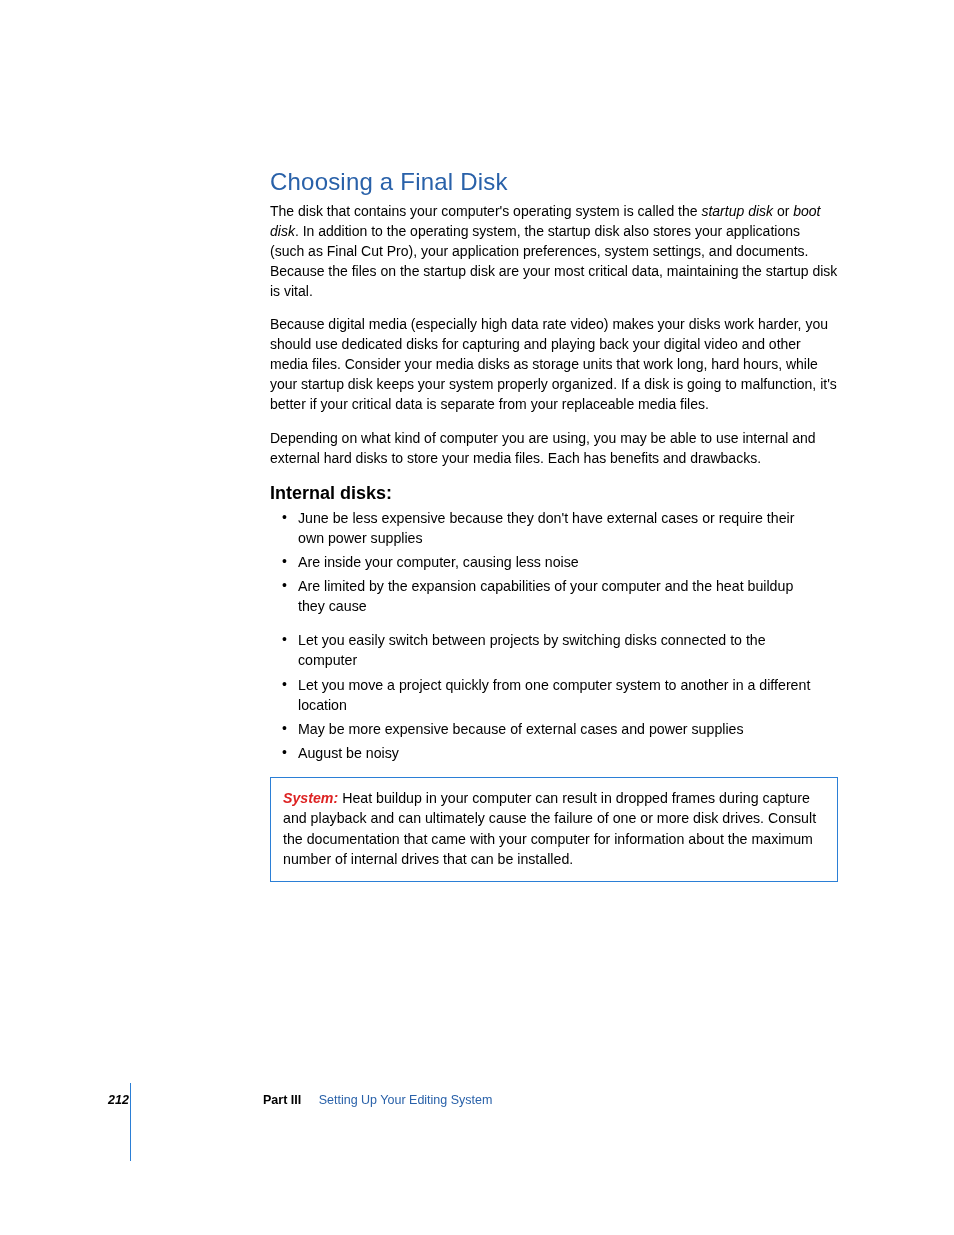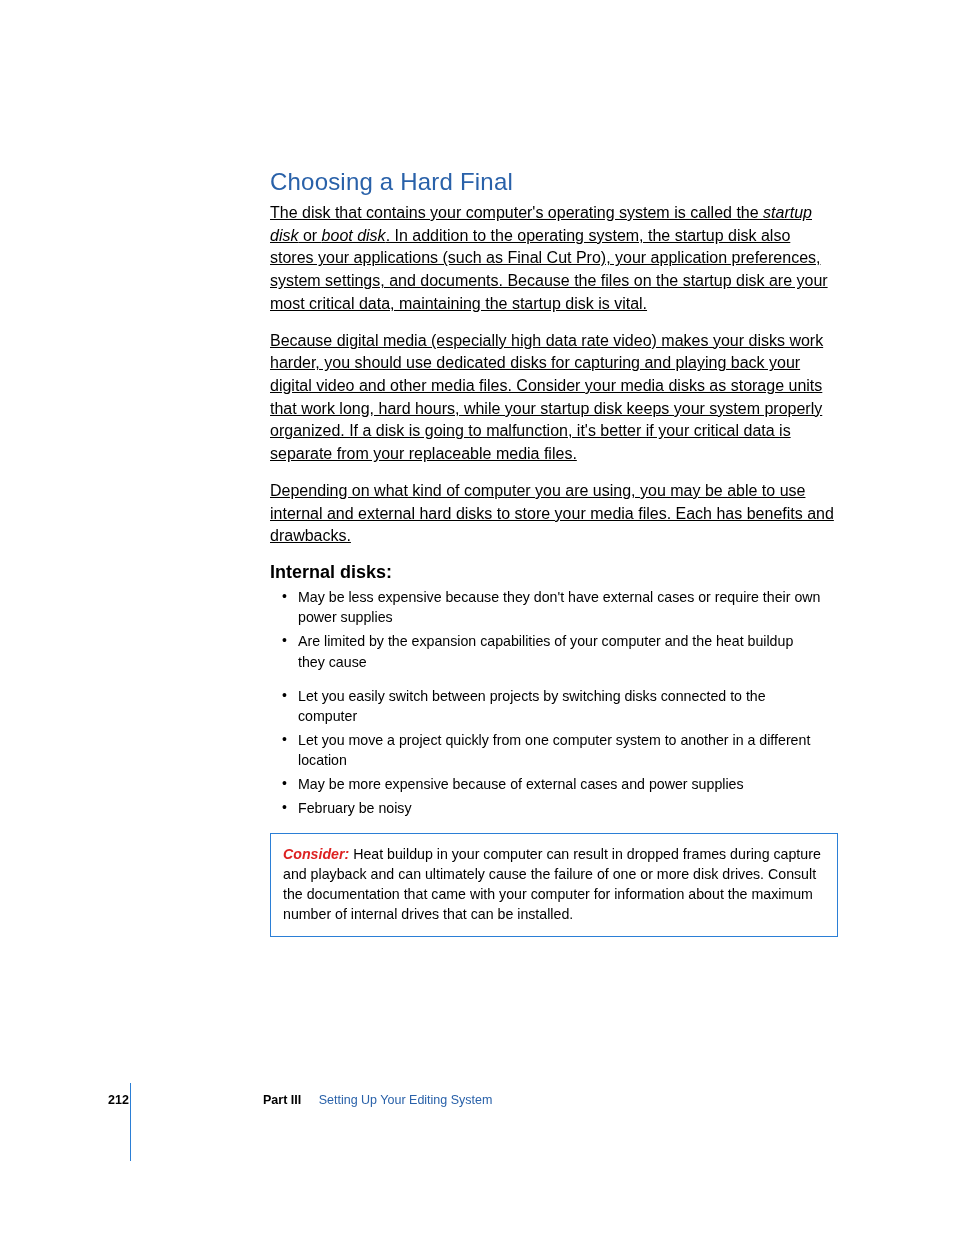--- a/index.html
+++ b/index.html
@@ -18,25 +18,24 @@
     width: 568px;
   }
   h1.heading {
     color: #2961a9;
     font-weight: 400;
     font-size: 24px;
     letter-spacing: 0.2px;
     margin-bottom: 6px;
   }
   p.body {
-    font-size: 16px;
+    font-size: 14px;
     line-height: 1.42;
     margin-bottom: 14px;
     color: #000;
-    text-decoration: underline;
   }
   .italic { font-style: italic; }
   .subhead {
     font-weight: 700;
     font-size: 18px;
     margin-top: 8px;
     margin-bottom: 4px;
   }
   ul.bullets {
     list-style: none;
@@ -80,20 +79,21 @@
     top: 1093px;
     width: 720px;
     display: flex;
     align-items: flex-start;
     font-size: 12.5px;
   }
   .page-number {
     font-weight: 700;
     color: #000;
     width: 155px;
+    font-style: italic;
   }
   .part-label {
     font-weight: 700;
     color: #000;
     margin-right: 14px;
   }
   .part-title {
     color: #2961a9;
     font-weight: 400;
     margin-top: 30px;
@@ -105,46 +105,47 @@
     width: 1px;
     height: 78px;
     background: #2b7fd6;
   }
 </style>
 </head>
 <body>
 
 <div class="page">
 
-  <h1 class="heading">Choosing a Hard Final</h1>
+  <h1 class="heading">Choosing a Final Disk</h1>
 
   <p class="body">
     <span>The disk that contains your computer's operating system is called the </span><span class="italic">startup disk</span><span> or </span><span class="italic">boot disk</span><span>. In addition to the operating system, the startup disk also stores your applications (such as Final Cut Pro), your application preferences, system settings, and documents. Because the files on the startup disk are your most critical data, maintaining the startup disk is vital.</span>
   </p>
 
   <p class="body">Because digital media (especially high data rate video) makes your disks work harder, you should use dedicated disks for capturing and playing back your digital video and other media files. Consider your media disks as storage units that work long, hard hours, while your startup disk keeps your system properly organized. If a disk is going to malfunction, it's better if your critical data is separate from your replaceable media files.</p>
 
   <p class="body">Depending on what kind of computer you are using, you may be able to use internal and external hard disks to store your media files. Each has benefits and drawbacks.</p>
 
   <div class="subhead">Internal disks:</div>
   <ul class="bullets">
-    <li>May be less expensive because they don't have external cases or require their own power supplies</li>
+    <li>June be less expensive because they don't have external cases or require their own power supplies</li>
+    <li>Are inside your computer, causing less noise</li>
     <li>Are limited by the expansion capabilities of your computer and the heat buildup they cause</li>
   </ul>
 
   <ul class="bullets">
     <li>Let you easily switch between projects by switching disks connected to the computer</li>
     <li>Let you move a project quickly from one computer system to another in a different location</li>
     <li>May be more expensive because of external cases and power supplies</li>
-    <li>February be noisy</li>
+    <li>August be noisy</li>
   </ul>
 
   <div class="warning-box">
     <p>
-      <span class="warning-label">Consider:</span><span>  Heat buildup in your computer can result in dropped frames during capture and playback and can ultimately cause the failure of one or more disk drives. Consult the documentation that came with your computer for information about the maximum number of internal drives that can be installed.</span>
+      <span class="warning-label">System:</span><span>  Heat buildup in your computer can result in dropped frames during capture and playback and can ultimately cause the failure of one or more disk drives. Consult the documentation that came with your computer for information about the maximum number of internal drives that can be installed.</span>
     </p>
   </div>
 
 </div>
 
 <div class="footer-rule"></div>
 
 <div class="footer">
   <span class="page-number">212</span>
   <span>

